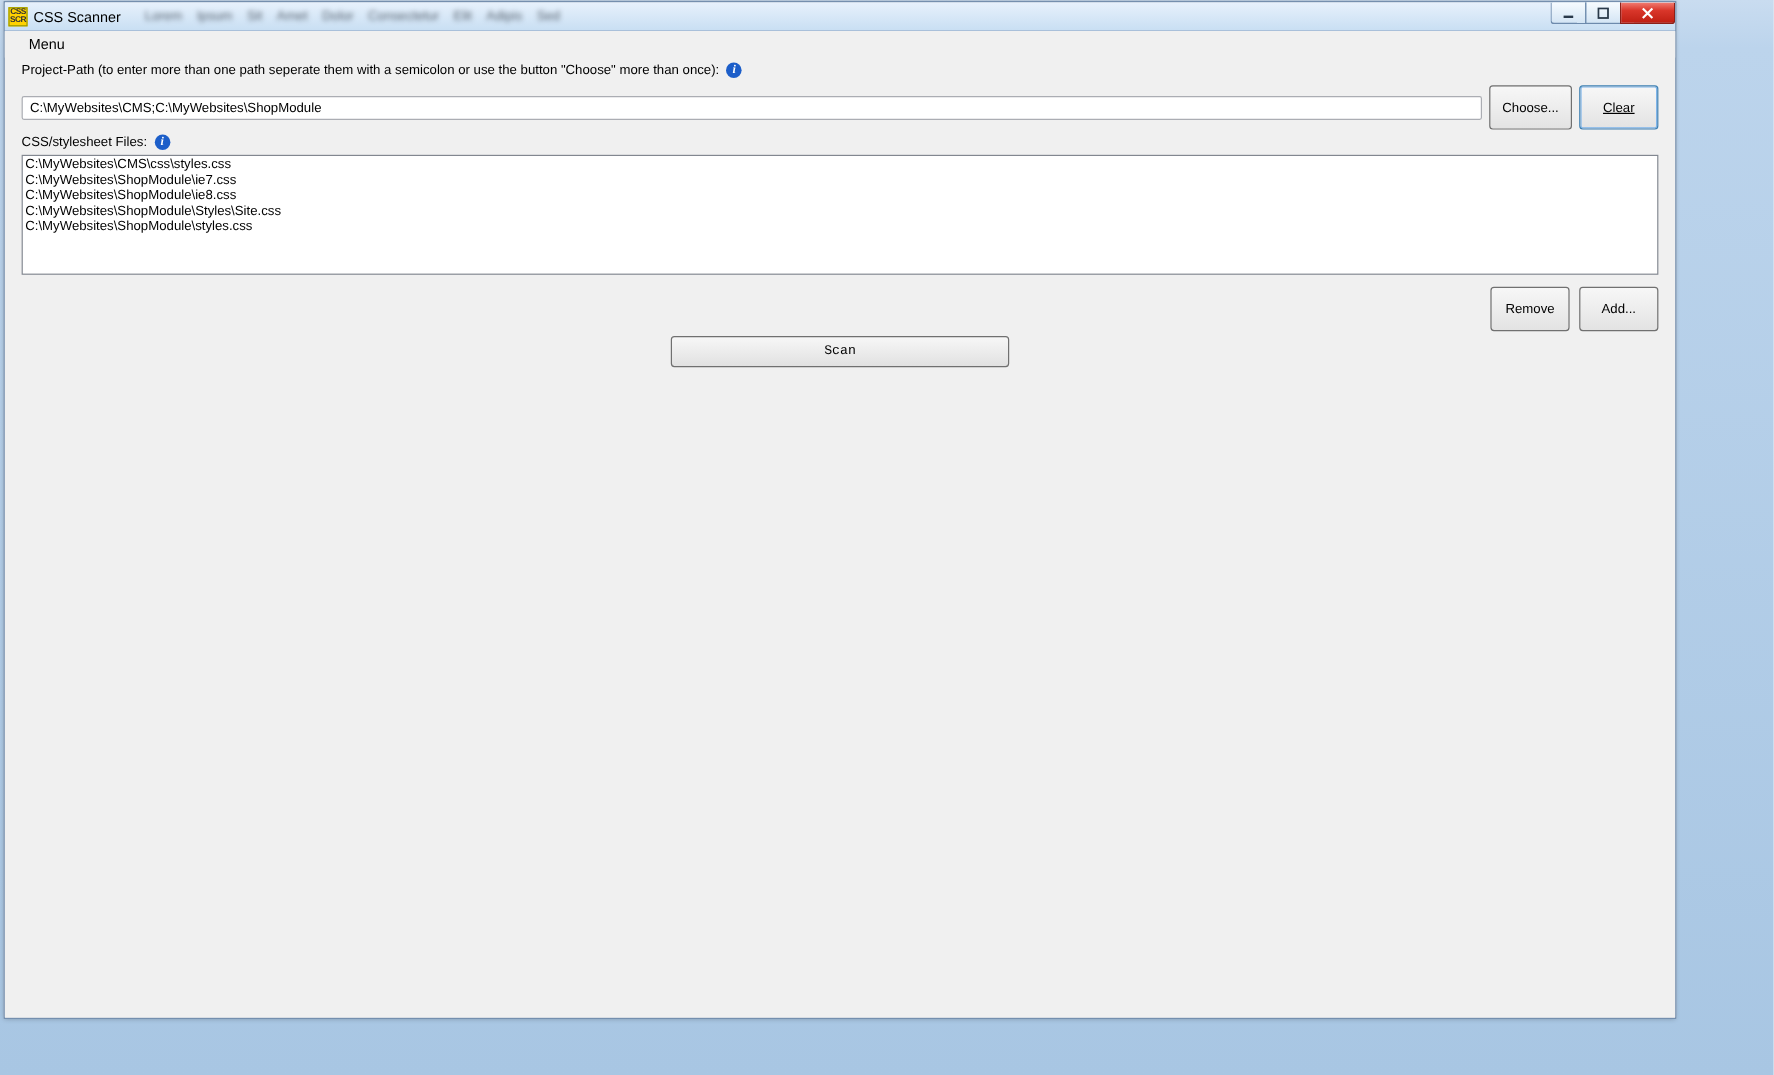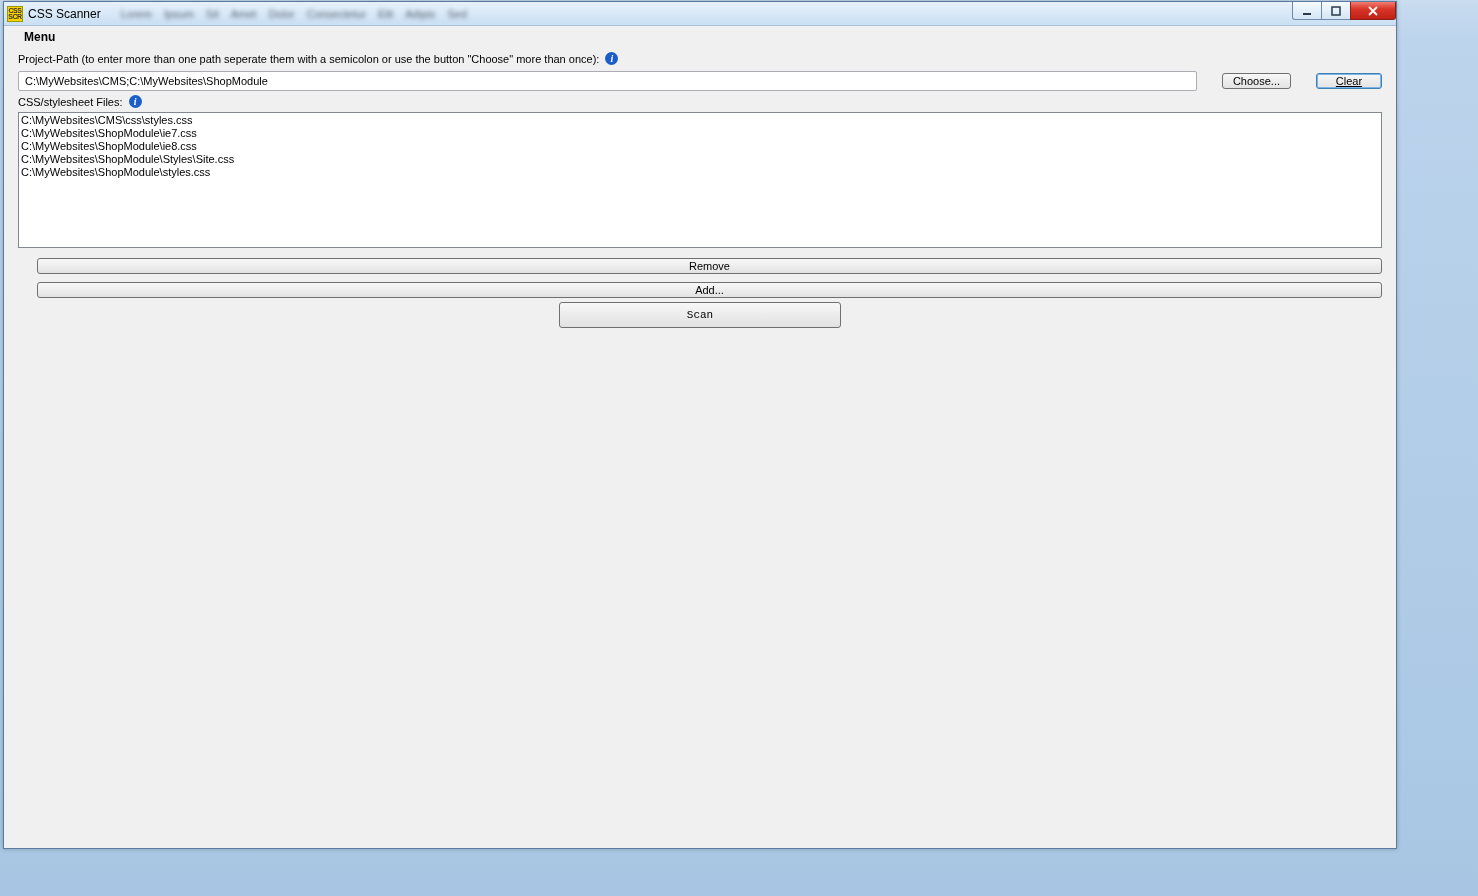--- a/index.html
+++ b/index.html
@@ -108,21 +108,20 @@
   .menu-bar {
     height: 22px;
     padding-left: 14px;
     display:flex;
     align-items:center;
     font-size:12px;
     background:#f0f0f0;
   }
   .menu-item {
     padding: 2px 6px;
-    font-weight: bold;
   }
   .content {
     padding: 0 14px 8px 14px;
   }
   .label-row {
     display:flex;
     align-items:center;
     gap: 6px;
     margin-top: 4px;
     font-size: 11px;
@@ -160,57 +159,55 @@
   .path-input {
     border:none;
     outline:none;
     width:100%;
     font-family:inherit;
     font-size:11px;
     background:transparent;
   }
   .btn {
     min-width: 66px;
-    height: 16px;
+    height: 37px;
     border:1px solid #707070;
     border-radius:3px;
     background:linear-gradient(to bottom,#f7f7f7,#e3e3e3);
     font-family:inherit;
     font-size:11px;
     padding: 0 10px;
     cursor:default;
-    margin-left:19px;
   }
   .btn.focus {
     border-color:#3c7fb1;
     box-shadow:0 0 0 1px #7eb4ea inset;
     text-decoration:underline;
   }
   .files-label {
   }
   .files-list {
     margin-top: 4px;
     border:1px solid #828790;
     background:#fff;
-    height: 136px;
+    height: 100px;
     overflow:auto;
     padding: 1px 2px;
     font-size:11px;
     line-height:13px;
   }
   .file-item {
     white-space:nowrap;
     padding: 0;
   }
   .list-buttons {
     display:flex;
     justify-content:flex-end;
     gap: 8px;
     margin-top: 10px;
-    flex-direction: column;
   }
   .scan-row {
     display:flex;
     justify-content:center;
     margin-top: 4px;
   }
   .scan-btn {
     width: 282px;
     height: 26px;
     border:1px solid #707070;

